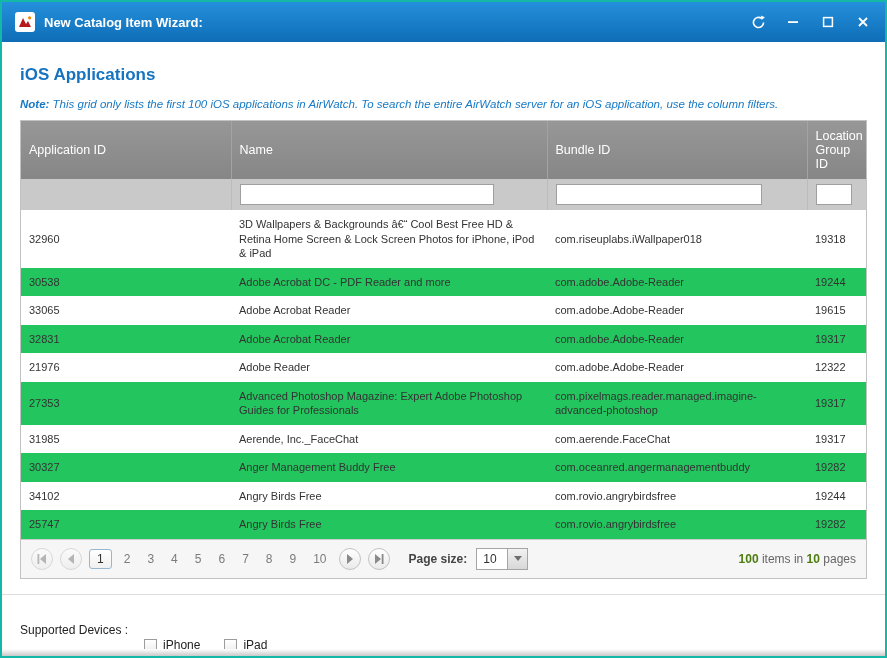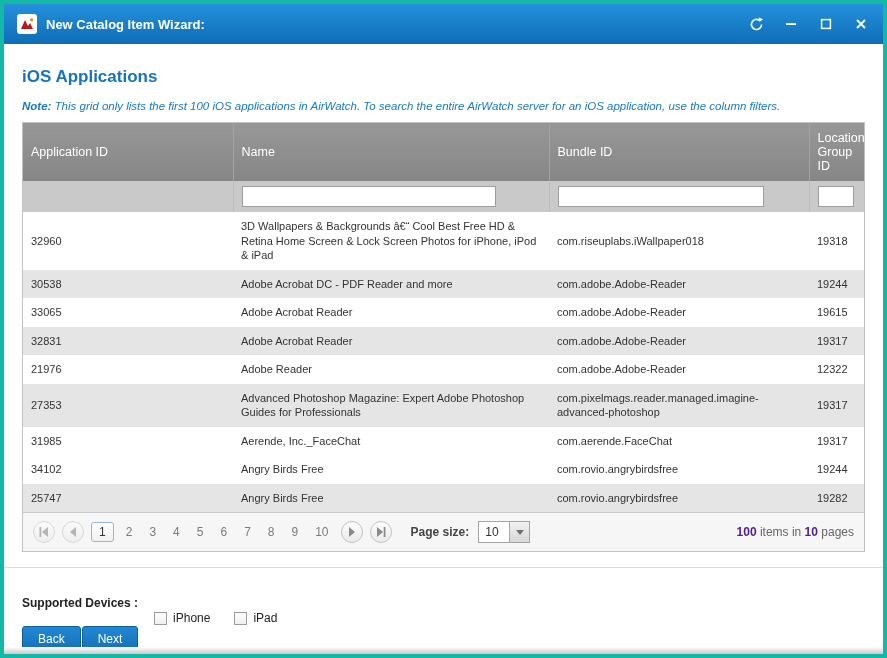--- a/index.html
+++ b/index.html
@@ -4,21 +4,21 @@
 <style>
   * { box-sizing: border-box; margin: 0; padding: 0; }
   body {
     font-family: "Liberation Sans", sans-serif;
     width: 887px; height: 658px;
     background: #e9e9e9;
   }
   .window {
     width: 887px; height: 658px;
     background: #fff;
-    border: 4px solid #14b8a6;
+    border: 2px solid #14b8a6;
     position: relative;
     overflow: hidden;
   }
   .window::after {
     content: ""; position: absolute; left: 0; right: 0; bottom: 0; height: 7px;
     background: linear-gradient(#ffffff, #c9c9c9);
   }
   
   .titlebar {
     height: 40px;
@@ -58,21 +58,21 @@
   }
   .flt-name { width: 85%; }
   .flt-bundle { width: 85%; }
   .flt-loc { width: 36px; }
   tbody td {
     padding: 7px 8px; font-size: 11px; color: #333;
     line-height: 1.32; vertical-align: middle; word-wrap: break-word;
     background: #fff;
   }
   tbody tr { cursor: pointer; }
-  tbody tr.alt td { background: #e5e5e5; }
+  tbody tr.alt td { background: #22c55e; }
   
   .pager {
     display: flex; align-items: center; gap: 7px;
     padding: 8px 10px; background: #f6f6f6;
     border-top: 1px solid #cccccc; font-size: 12px;
   }
   .pgbtn {
     width: 22px; height: 22px; border-radius: 50%;
     border: 1px solid #c3c3c3;
     background: linear-gradient(#fefefe, #eaeaea);
@@ -91,25 +91,25 @@
     width: 32px; height: 22px; border: 1px solid #a5a5a5; background: #fff;
     display: flex; align-items: center; padding-left: 6px; color: #333;
   }
   .psize-arrow {
     width: 20px; height: 22px; border: 1px solid #a5a5a5; border-left: none;
     background: linear-gradient(#f2f2f2, #d7d7d7);
     display: flex; align-items: center; justify-content: center;
   }
   .tri { width: 0; height: 0; border-left: 4px solid transparent; border-right: 4px solid transparent; border-top: 5px solid #6f6f6f; }
   .summary { margin-left: auto; color: #666; }
-  .summary b { color: #4c1d95; }
+  .summary b { color: #4d7c0f; }
   
   .divider { border-top: 1px solid #dcdcdc; margin: 15px -18px 0 -18px; }
   .devices { display: flex; align-items: center; margin-top: 13px; font-size: 12px; color: #222; }
-  .devices .lbl { margin-right: 16px; font-weight: bold; }
+  .devices .lbl { margin-right: 16px; }
   .chk { display: inline-flex; align-items: flex-end; margin-right: 24px; cursor: pointer; margin-top: 30px; }
   .box {
     width: 13px; height: 13px; border: 1px solid #9b9b9b;
     background: linear-gradient(#fff, #eee); margin-right: 6px; flex: none;
   }
   .btnrow { margin-top: 1px; display: flex; gap: 1px; }
   .btn {
     background: linear-gradient(#2188d4, #146fb4);
     border: 1px solid #0f5f9e; color: #fff;
     font: 12px "Liberation Sans", sans-serif;
@@ -219,20 +219,26 @@
             <td>Advanced Photoshop Magazine: Expert Adobe Photoshop Guides for Professionals</td>
             <td>com.pixelmags.reader.managed.imagine-advanced-photoshop</td>
             <td>19317</td>
           </tr>
           <tr>
             <td>31985</td>
             <td>Aerende, Inc._FaceChat</td>
             <td>com.aerende.FaceChat</td>
             <td>19317</td>
           </tr>
+          <tr class="alt">
+            <td>30327</td>
+            <td>Anger Management Buddy Free</td>
+            <td>com.oceanred.angermanagementbuddy</td>
+            <td>19282</td>
+          </tr>
           <tr>
             <td>34102</td>
             <td>Angry Birds Free</td>
             <td>com.rovio.angrybirdsfree</td>
             <td>19244</td>
           </tr>
           <tr class="alt">
             <td>25747</td>
             <td>Angry Birds Free</td>
             <td>com.rovio.angrybirdsfree</td>

